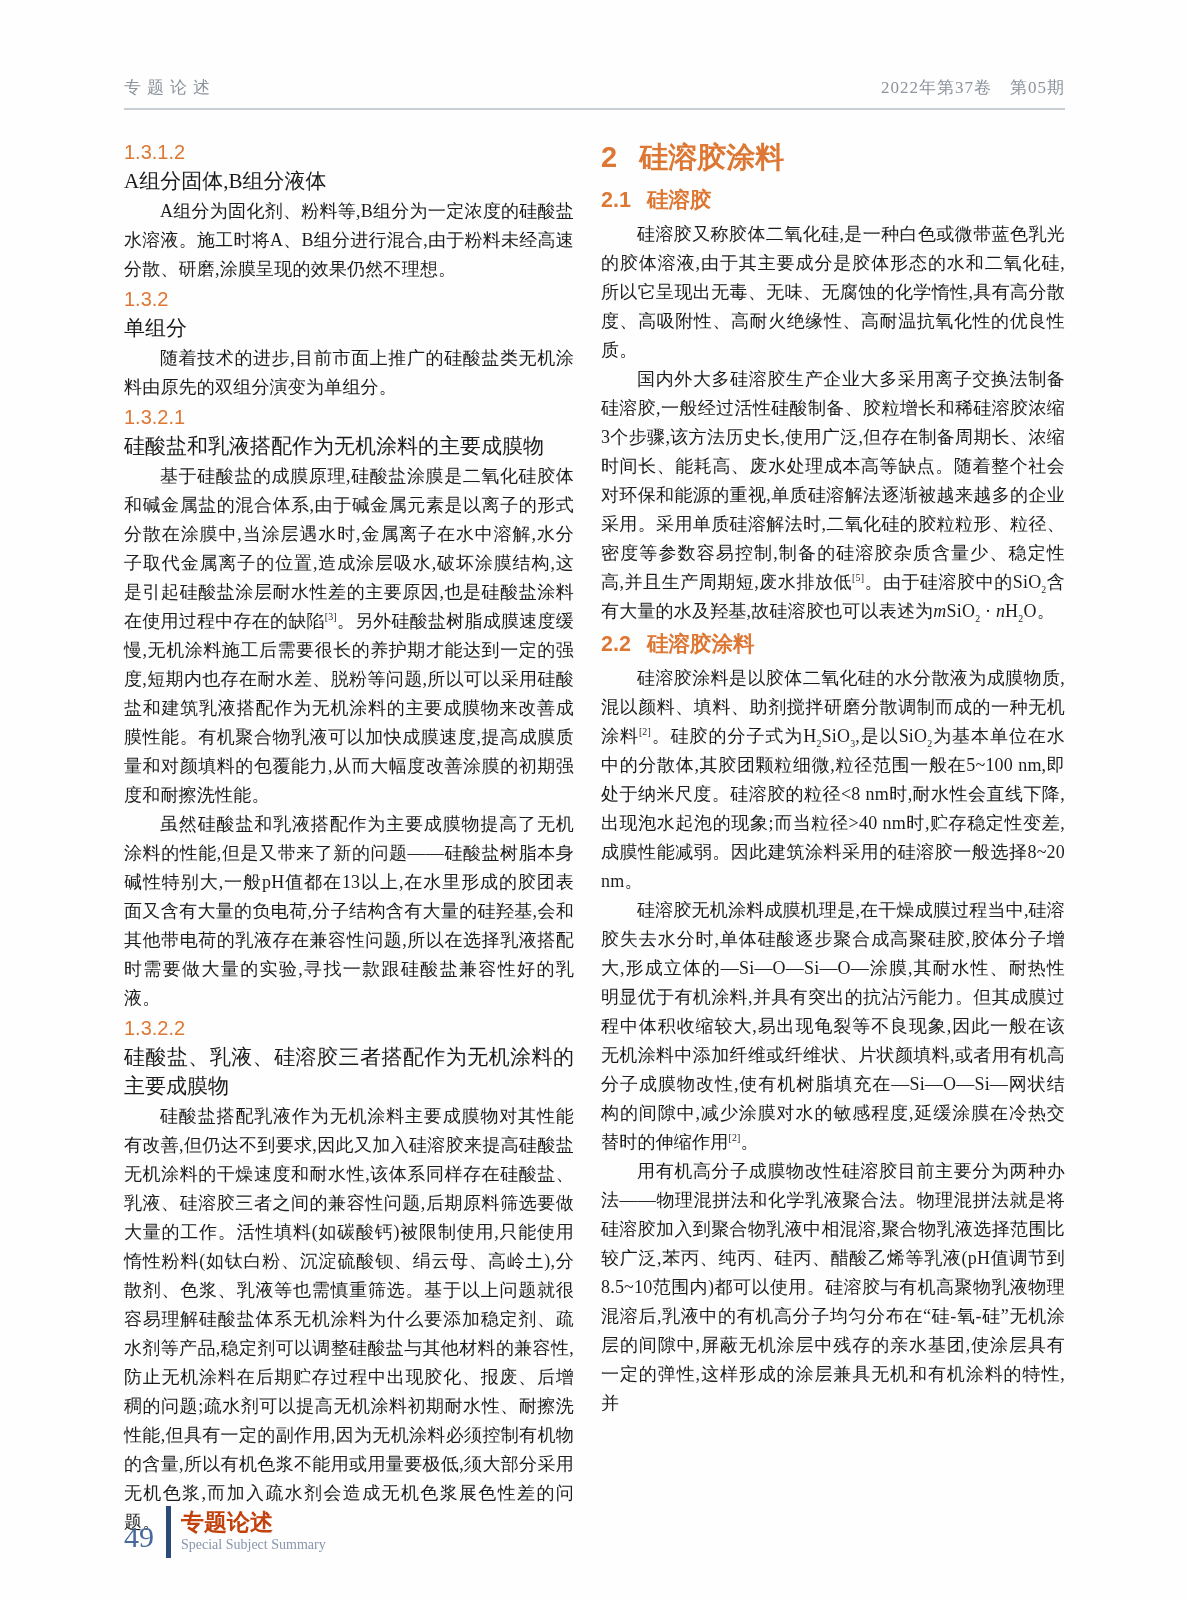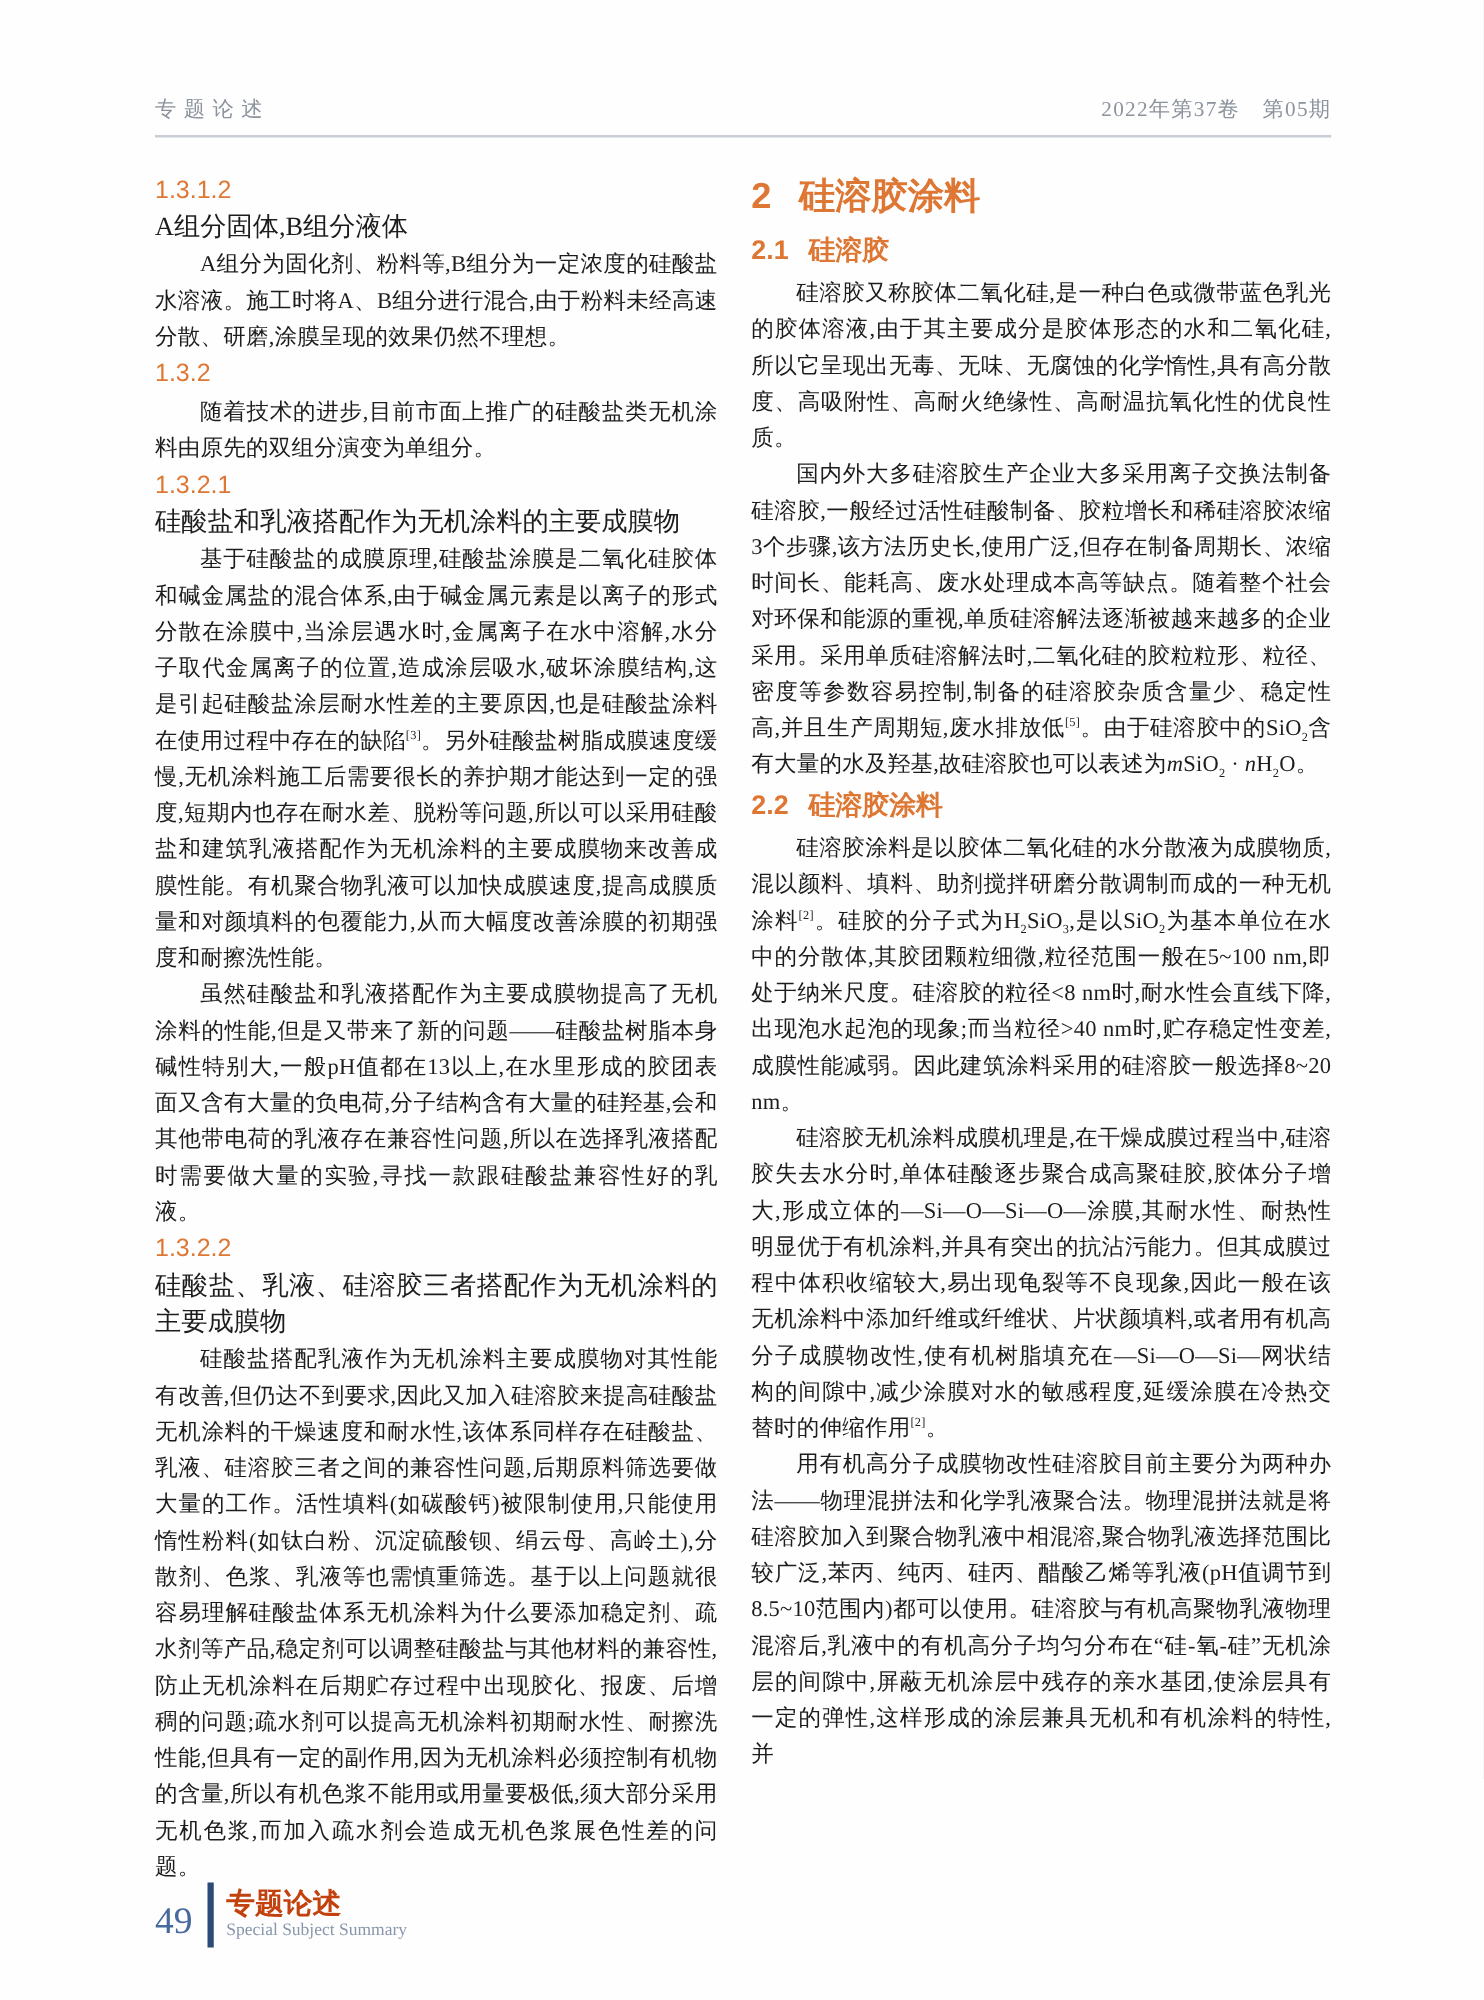--- a/index.html
+++ b/index.html
@@ -134,20 +134,21 @@
 
         <div class="sub-h">
           <span class="num">1.3.1.2</span>
           <span class="t">A组分固体,B组分液体</span>
         </div>
 
         <p class="para">A组分为固化剂、粉料等,B组分为一定浓度的硅酸盐水溶液。施工时将A、B组分进行混合,由于粉料未经高速分散、研磨,涂膜呈现的效果仍然不理想。</p>
 
         <div class="sub-h">
           <span class="num">1.3.2</span>
+          <span class="t">单组分</span>
         </div>
 
         <p class="para">随着技术的进步,目前市面上推广的硅酸盐类无机涂料由原先的双组分演变为单组分。</p>
 
         <div class="sub-h">
           <span class="num">1.3.2.1</span>
           <span class="t">硅酸盐和乳液搭配作为无机涂料的主要成膜物</span>
         </div>
 
         <p class="para">基于硅酸盐的成膜原理,硅酸盐涂膜是二氧化硅胶体和碱金属盐的混合体系,由于碱金属元素是以离子的形式分散在涂膜中,当涂层遇水时,金属离子在水中溶解,水分子取代金属离子的位置,造成涂层吸水,破坏涂膜结构,这是引起硅酸盐涂层耐水性差的主要原因,也是硅酸盐涂料在使用过程中存在的缺陷<sup>[3]</sup>。另外硅酸盐树脂成膜速度缓慢,无机涂料施工后需要很长的养护期才能达到一定的强度,短期内也存在耐水差、脱粉等问题,所以可以采用硅酸盐和建筑乳液搭配作为无机涂料的主要成膜物来改善成膜性能。有机聚合物乳液可以加快成膜速度,提高成膜质量和对颜填料的包覆能力,从而大幅度改善涂膜的初期强度和耐擦洗性能。</p>

